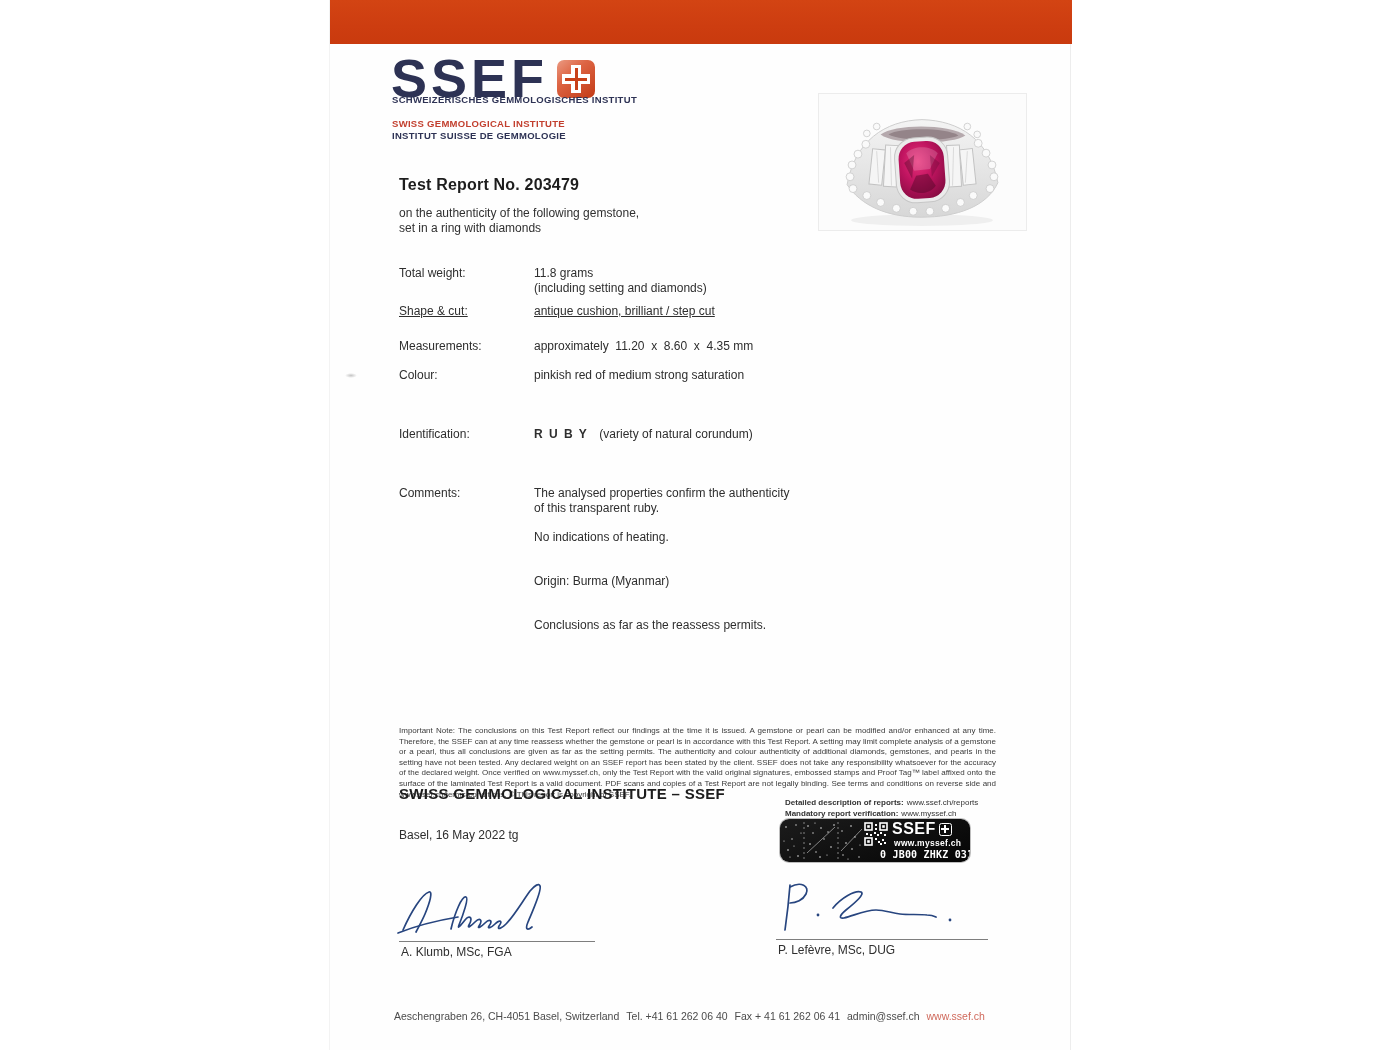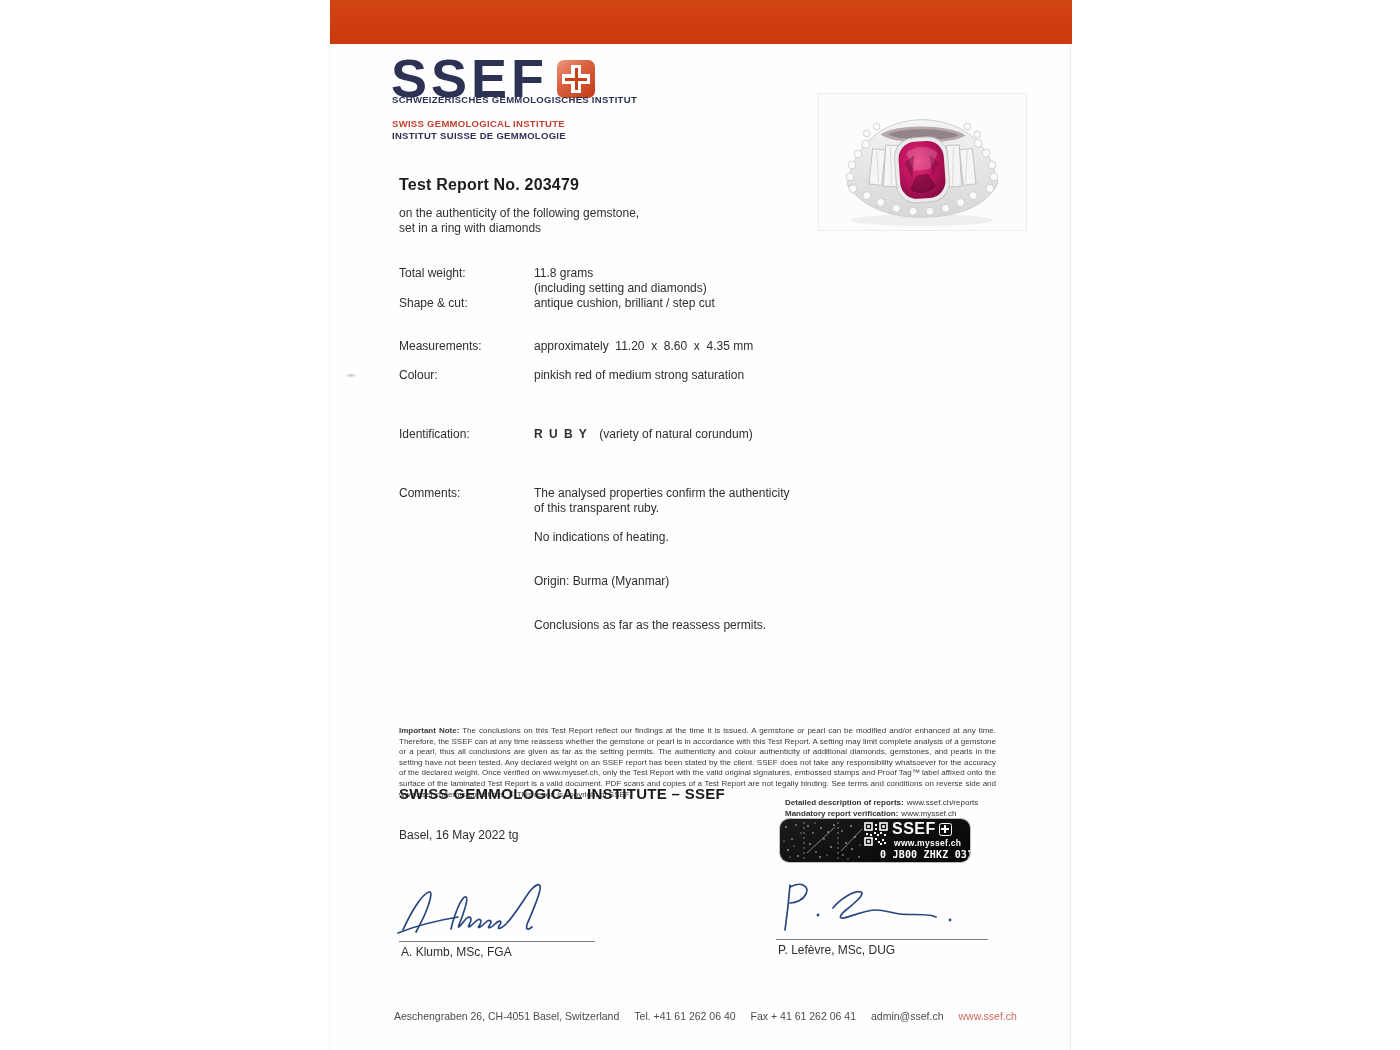--- a/index.html
+++ b/index.html
@@ -35,33 +35,33 @@
 
   
   .title { position:absolute; left:69px; top:176px; font-size:16px; font-weight:bold;
            color:#1d1d1d; letter-spacing:0.2px; }
   .sub1 { position:absolute; left:69px; top:206px; font-size:12px; color:#303030; }
   .sub2 { position:absolute; left:69px; top:221px; font-size:12px; color:#303030; }
 
   .flabel { position:absolute; left:69px;  font-size:12px; color:#2e2e2e; }
   .fval   { position:absolute; left:204px; font-size:12px; color:#2e2e2e; }
   .pre    { white-space:pre; }
-  .t266 { top:266px; } .t281 { top:281px; } .t310 { top:296px; } .t339 { top:339px; }
+  .t266 { top:266px; } .t281 { top:281px; } .t310 { top:304px;text-decoration:underline; } .t339 { top:339px; }
   .t368 { top:368px; } .t427 { top:427px; } .t486 { top:486px; } .t501 { top:501px; }
   .t530 { top:530px; } .t574 { top:574px; } .t618 { top:618px; }
   .ruby { font-weight:bold; letter-spacing:1.5px; }
   .rubynote { margin-left:11px; letter-spacing:0; font-weight:normal; }
 
   .smudge { position:absolute; left:15px; top:373px; width:12px; height:5px; border-radius:50%;
             background:radial-gradient(ellipse, rgba(90,90,90,.35), rgba(90,90,90,0) 70%); }
 
   
   .note { position:absolute; left:69px; top:726px; width:597px; font-size:8px;
           line-height:10.6px; color:#3a3a3a; text-align:justify; }
-  .note .b { font-weight:bold; }
+  .note .b { font-weight:normal; }
 
   .institute { position:absolute; left:69px; top:785px; font-size:15px; font-weight:bold;
                color:#1c1c1c; letter-spacing:0.3px; }
   .placedate { position:absolute; left:69px; top:828px; font-size:12px; color:#2d2d2d; }
 
   .replinks { position:absolute; left:455px; top:797px; font-size:8px; color:#333;
               line-height:11px; white-space:nowrap; }
   .replinks .b { font-weight:bold; }
   .replinks .v { font-weight:normal; margin-left:3px; }
 
@@ -86,21 +86,21 @@
 
   
   .sig-svg-left  { position:absolute; left:66px;  top:880px; }
   .sig-svg-right { position:absolute; left:443px; top:878px; }
   .sigline-left  { position:absolute; left:69px;  top:941px; width:196px; border-top:1.3px solid #7e7e7e; }
   .sigline-right { position:absolute; left:446px; top:939px; width:212px; border-top:1.3px solid #7e7e7e; }
   .signame-left  { position:absolute; left:71px;  top:945px; font-size:12px; color:#2e2e2e; }
   .signame-right { position:absolute; left:448px; top:943px; font-size:12px; color:#2e2e2e; }
 
   
-  .footer { position:absolute; left:64px; top:1010px; display:flex; gap:15px; font-size:10.5px;
+  .footer { position:absolute; left:64px; top:1010px; display:flex; gap:7px; font-size:10.5px;
             color:#4b4b4b; white-space:nowrap; }
   .footer .web { color:#d06a5c; }
 </style>
 </head>
 <body>
 
 <div class="canvas">
   <div class="sheet">
 
     <div class="band"></div>

